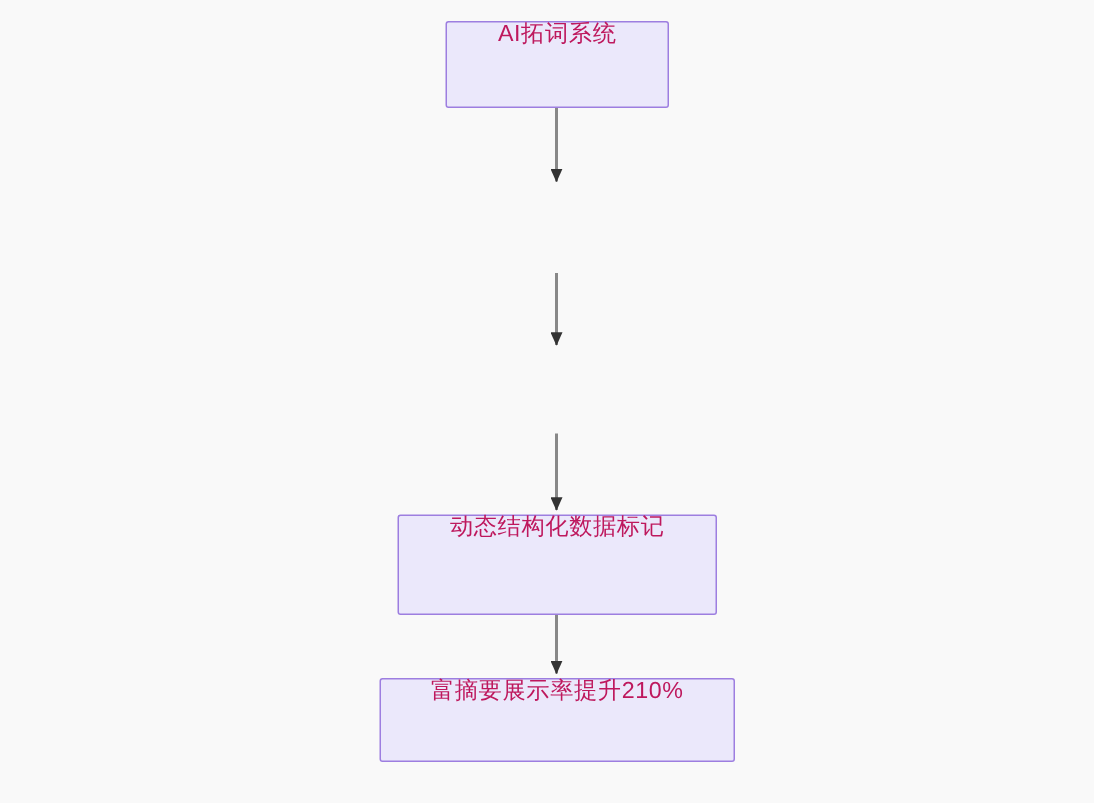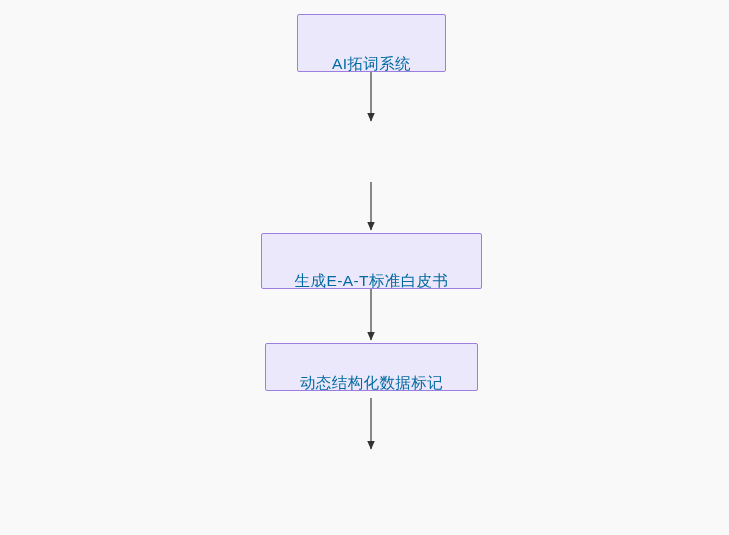--- a/index.html
+++ b/index.html
@@ -29,38 +29,38 @@
     pointer-events: none;
   }
 
   .node {
     position: absolute;
     box-sizing: border-box;
     background: #ebe8fb;
     border: 1.6px solid #9d7ee0;
     border-radius: 2px;
     display: flex;
-    align-items: flex-end;
+    align-items: flex-start;
     justify-content: center;
-    color: #0369a1;
+    color: #be185d;
     font-size: 15.5px;
     letter-spacing: 0.4px;
     white-space: nowrap;
   }
 
   .node-label {
     display: block;
     line-height: 1;
   }
 
   
   #node-0 { left: 297px; top: 14px;  width: 149px; height: 58px; }
   #node-1 { left: 276px; top: 124px; width: 190px; height: 58px; }
   #node-2 { left: 261px; top: 233px; width: 221px; height: 56px; }
-  #node-3 { left: 265px; top: 343px; width: 213px; height: 48px; }
+  #node-3 { left: 265px; top: 343px; width: 213px; height: 67px; }
   #node-4 { left: 253px; top: 452px; width: 237px; height: 56px; }
 </style>
 </head>
 <body>
 
 <div id="flowchart">
 
   <svg class="edge-layer" width="729" height="535" viewBox="0 0 729 535">
     <defs>
       <marker id="arrowhead" markerWidth="9" markerHeight="8" refX="8.5" refY="4" orient="auto" markerUnits="userSpaceOnUse">
@@ -75,22 +75,22 @@
     <line x1="371" y1="289" x2="371" y2="340" stroke="#888888" stroke-width="2" marker-end="url(#arrowhead)"></line>
 
     <line x1="371" y1="398" x2="371" y2="449" stroke="#888888" stroke-width="2" marker-end="url(#arrowhead)"></line>
   </svg>
 
   <div class="node" id="node-0">
     <span class="node-label">AI拓词系统</span>
   </div>
 
 
-  <div class="node" id="node-2">
-    <span class="node-label">生成E-A-T标准白皮书</span>
-  </div>
 
   <div class="node" id="node-3">
     <span class="node-label">动态结构化数据标记</span>
   </div>
 
+  <div class="node" id="node-4">
+    <span class="node-label">富摘要展示率提升210%</span>
+  </div>
 
 </div>
 
 </body></html>

